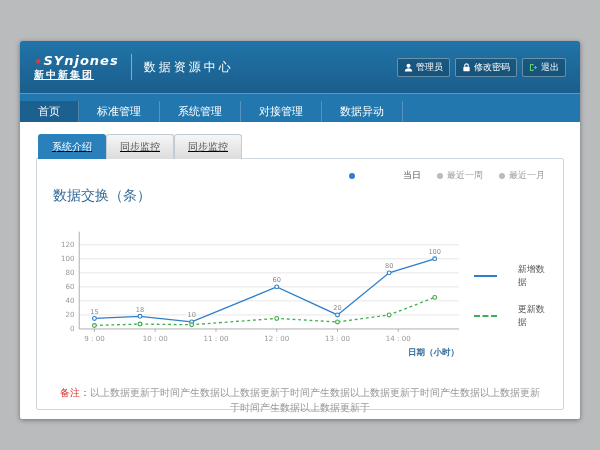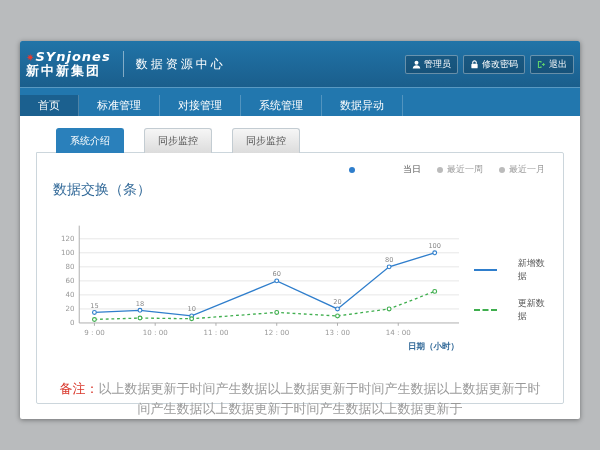--- a/index.html
+++ b/index.html
@@ -10,27 +10,27 @@
     -webkit-font-smoothing:antialiased;
   }
   .page{
     position:absolute;left:20px;top:41px;width:560px;height:378px;
     background:#fff;border-radius:2px;
     box-shadow:0 1px 5px rgba(0,0,0,.4);
     overflow:hidden;
   }
   
   .hdr{
-    height:46px;background:linear-gradient(180deg,#2174a8 0%,#1a5e8c 100%);
-    display:flex;align-items:center;padding:0 6px;box-sizing:border-box;
+    height:52px;background:linear-gradient(180deg,#2174a8 0%,#1a5e8c 100%);
+    display:flex;align-items:center;padding:0 14px;box-sizing:border-box;
   }
   .logo{line-height:1.1;color:#fff;white-space:nowrap;}
   .logo .l1{font-size:13px;font-weight:bold;font-style:italic;letter-spacing:1px;}
   .logo .l1 .star{color:#e8392f;font-style:normal;font-size:10px;}
-  .logo .l2{font-size:13px;font-weight:bold;letter-spacing:2px;}
+  .logo .l2{font-size:10px;font-weight:bold;letter-spacing:2px;text-decoration:underline;}
   .hdr-div{width:1px;height:26px;background:rgba(255,255,255,.45);margin:0 12px;}
   .hdr-title{color:#fff;font-size:12px;letter-spacing:3px;}
   .hdr-actions{margin-left:auto;display:flex;gap:5px;text-align:right;}
   .act-btn{
     display:flex;align-items:center;gap:3px;
     background:rgba(0,0,0,.18);border:1px solid rgba(255,255,255,.35);
     border-radius:2px;color:#fff;font-size:9px;padding:2px 6px;cursor:pointer;
   }
   .act-btn svg{display:block;}
   
@@ -39,21 +39,21 @@
     color:#fff;font-size:11px;border-top:1px solid rgba(255,255,255,.25);
   }
   .nav-item{
     display:flex;align-items:center;padding:0 18px;cursor:pointer;
     border-right:1px solid rgba(255,255,255,.22);
     margin-top:7px;
   }
   .nav-item.active{background:#1b608f;}
   
   .content{padding:12px 16px 0 16px;}
-  .tabs{display:flex;gap:20px;margin-left:20px;position:relative;z-index:2;}
+  .tabs{display:flex;gap:0;margin-left:2px;position:relative;z-index:2;text-decoration:underline;}
   .tab{
     font-size:10px;padding:5px 13px;border:1px solid #c3ccd2;border-bottom:none;
     background:linear-gradient(180deg,#f6f6f6,#dcdcdc);color:#555;
     border-radius:3px 3px 0 0;cursor:pointer;
   }
   .tab.active{background:#2a80bb;border-color:#2a80bb;color:#fff;}
   .panel{
     border:1px solid #ccd6dc;margin-top:-1px;height:252px;background:#fff;
     position:relative;box-sizing:border-box;padding:8px 12px;border-radius:0 2px 2px 2px;
   }
@@ -65,21 +65,21 @@
   .legend-top .dot{width:6px;height:6px;border-radius:50%;background:#bbb;}
   .legend-top .item.active{color:#555;gap:48px;}
   .legend-top .item.active .dot{background:#2f7ecc;}
   .ylabel{font-size:14px;color:#336a99;margin:20px 0 16px 4px;}
   .chart-row{display:flex;align-items:flex-start;}
   .series-legend{margin-top:42px;margin-left:6px;font-size:9px;color:#555;}
   .series-legend .item{display:flex;align-items:center;gap:21px;margin-bottom:14px;cursor:pointer;}
   .line-sample{width:24px;height:0;border-top:2px solid #2f7ecc;}
   .line-sample.dashed{border-top-style:dashed;border-top-color:#3fae4e;border-top-width:2px;}
   .note{
-    text-align:center;font-size:13px;color:#999;margin-top:18px;
+    text-align:center;font-size:10px;color:#999;margin-top:18px;
     padding:0 10px;line-height:1.5;
   }
   .note .lbl{color:#d9372b;}
 </style>
 </head>
 <body>
 
 <div class="page">
 
   <div class="hdr">
@@ -121,24 +121,24 @@
   </div>
 
   <div class="nav">
     <div class="nav-item active">
         <span>首页</span>
       </div>
     <div class="nav-item">
         <span>标准管理</span>
       </div>
     <div class="nav-item">
+        <span>系统管理</span>
+      </div>
+    <div class="nav-item">
         <span>对接管理</span>
-      </div>
-    <div class="nav-item">
-        <span>系统管理</span>
       </div>
     <div class="nav-item">
         <span>数据异动</span>
       </div>
   </div>
 
   <div class="content">
     <div class="tabs">
       <div class="tab active">系统介绍</div>
       <div class="tab">同步监控</div>

